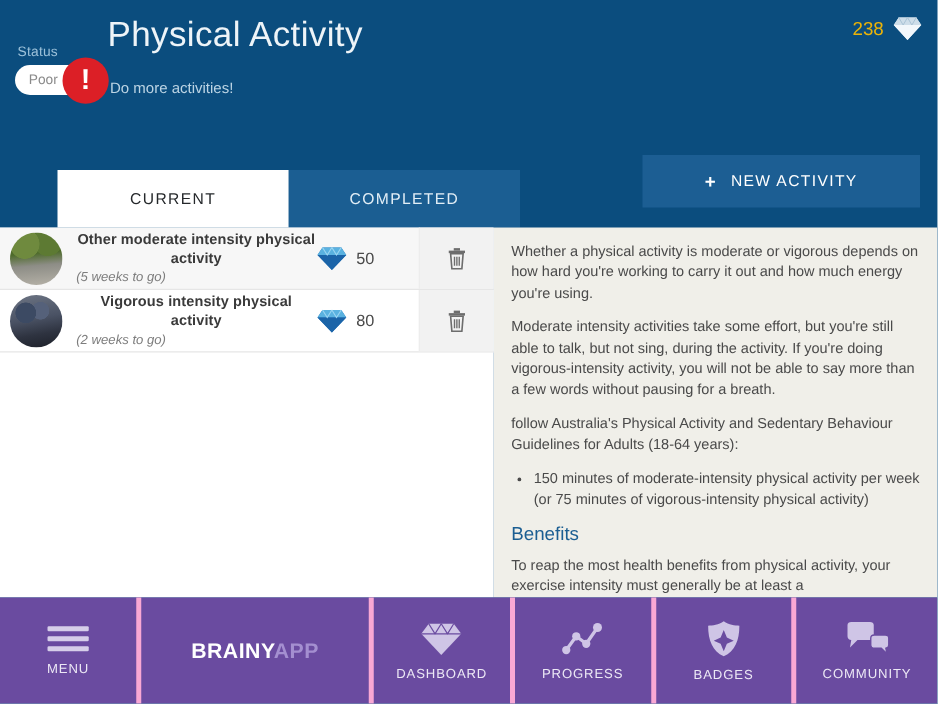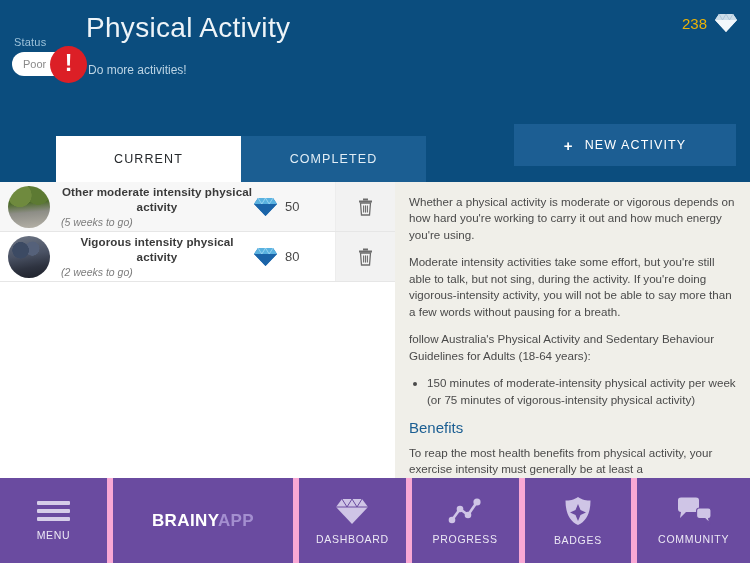--- a/index.html
+++ b/index.html
@@ -63,21 +63,21 @@
   .gem-counter {
     position: absolute; right: 12px; top: 13px;
     display: flex; align-items: center; gap: 7px;
   }
   .gem-counter .count {
     font-size: 15px; color: #eab308; font-weight: 300;
   }
 
   
   .tabs {
-    position: absolute; left: 24px; top: 136px;
+    position: absolute; left: 14px; top: 136px;
     display: flex; height: 46px; padding-left: 32px;
   }
   .tab {
     width: 185px; height: 46px;
     display: flex; align-items: center; justify-content: center;
     font-size: 12.5px; letter-spacing: 1.1px;
   }
   .tab.active { background: #ffffff; color: #25282b; }
   .tab.inactive { background: #1b5e92; color: #e2eef6; }
 
@@ -180,21 +180,21 @@
   .nav {
     position: absolute; left: 0; top: 478px;
     width: 750px; height: 85px;
     background: #6a4ba0;
     display: flex;
   }
   .nav-item {
     height: 85px;
     display: flex; flex-direction: column;
     align-items: center; justify-content: center;
-    border-right: 6px solid #f9a8d4;
+    border-right: 4px solid #f9a8d4;
     cursor: pointer;
     gap: 8px;
   }
   .nav-item:last-child { border-right: none; }
   .nav-item .nav-label {
     font-size: 10.5px; color: #ece8f5; letter-spacing: .7px;
   }
   .nav-menu { width: 113px; }
   .nav-brand {
     width: 186px;

